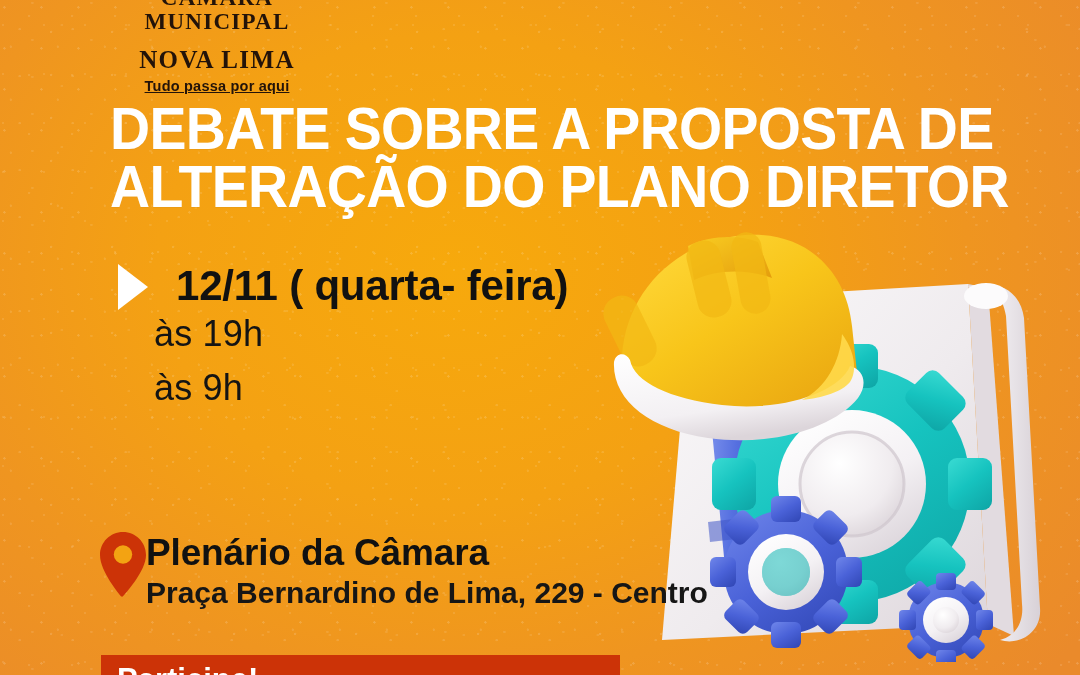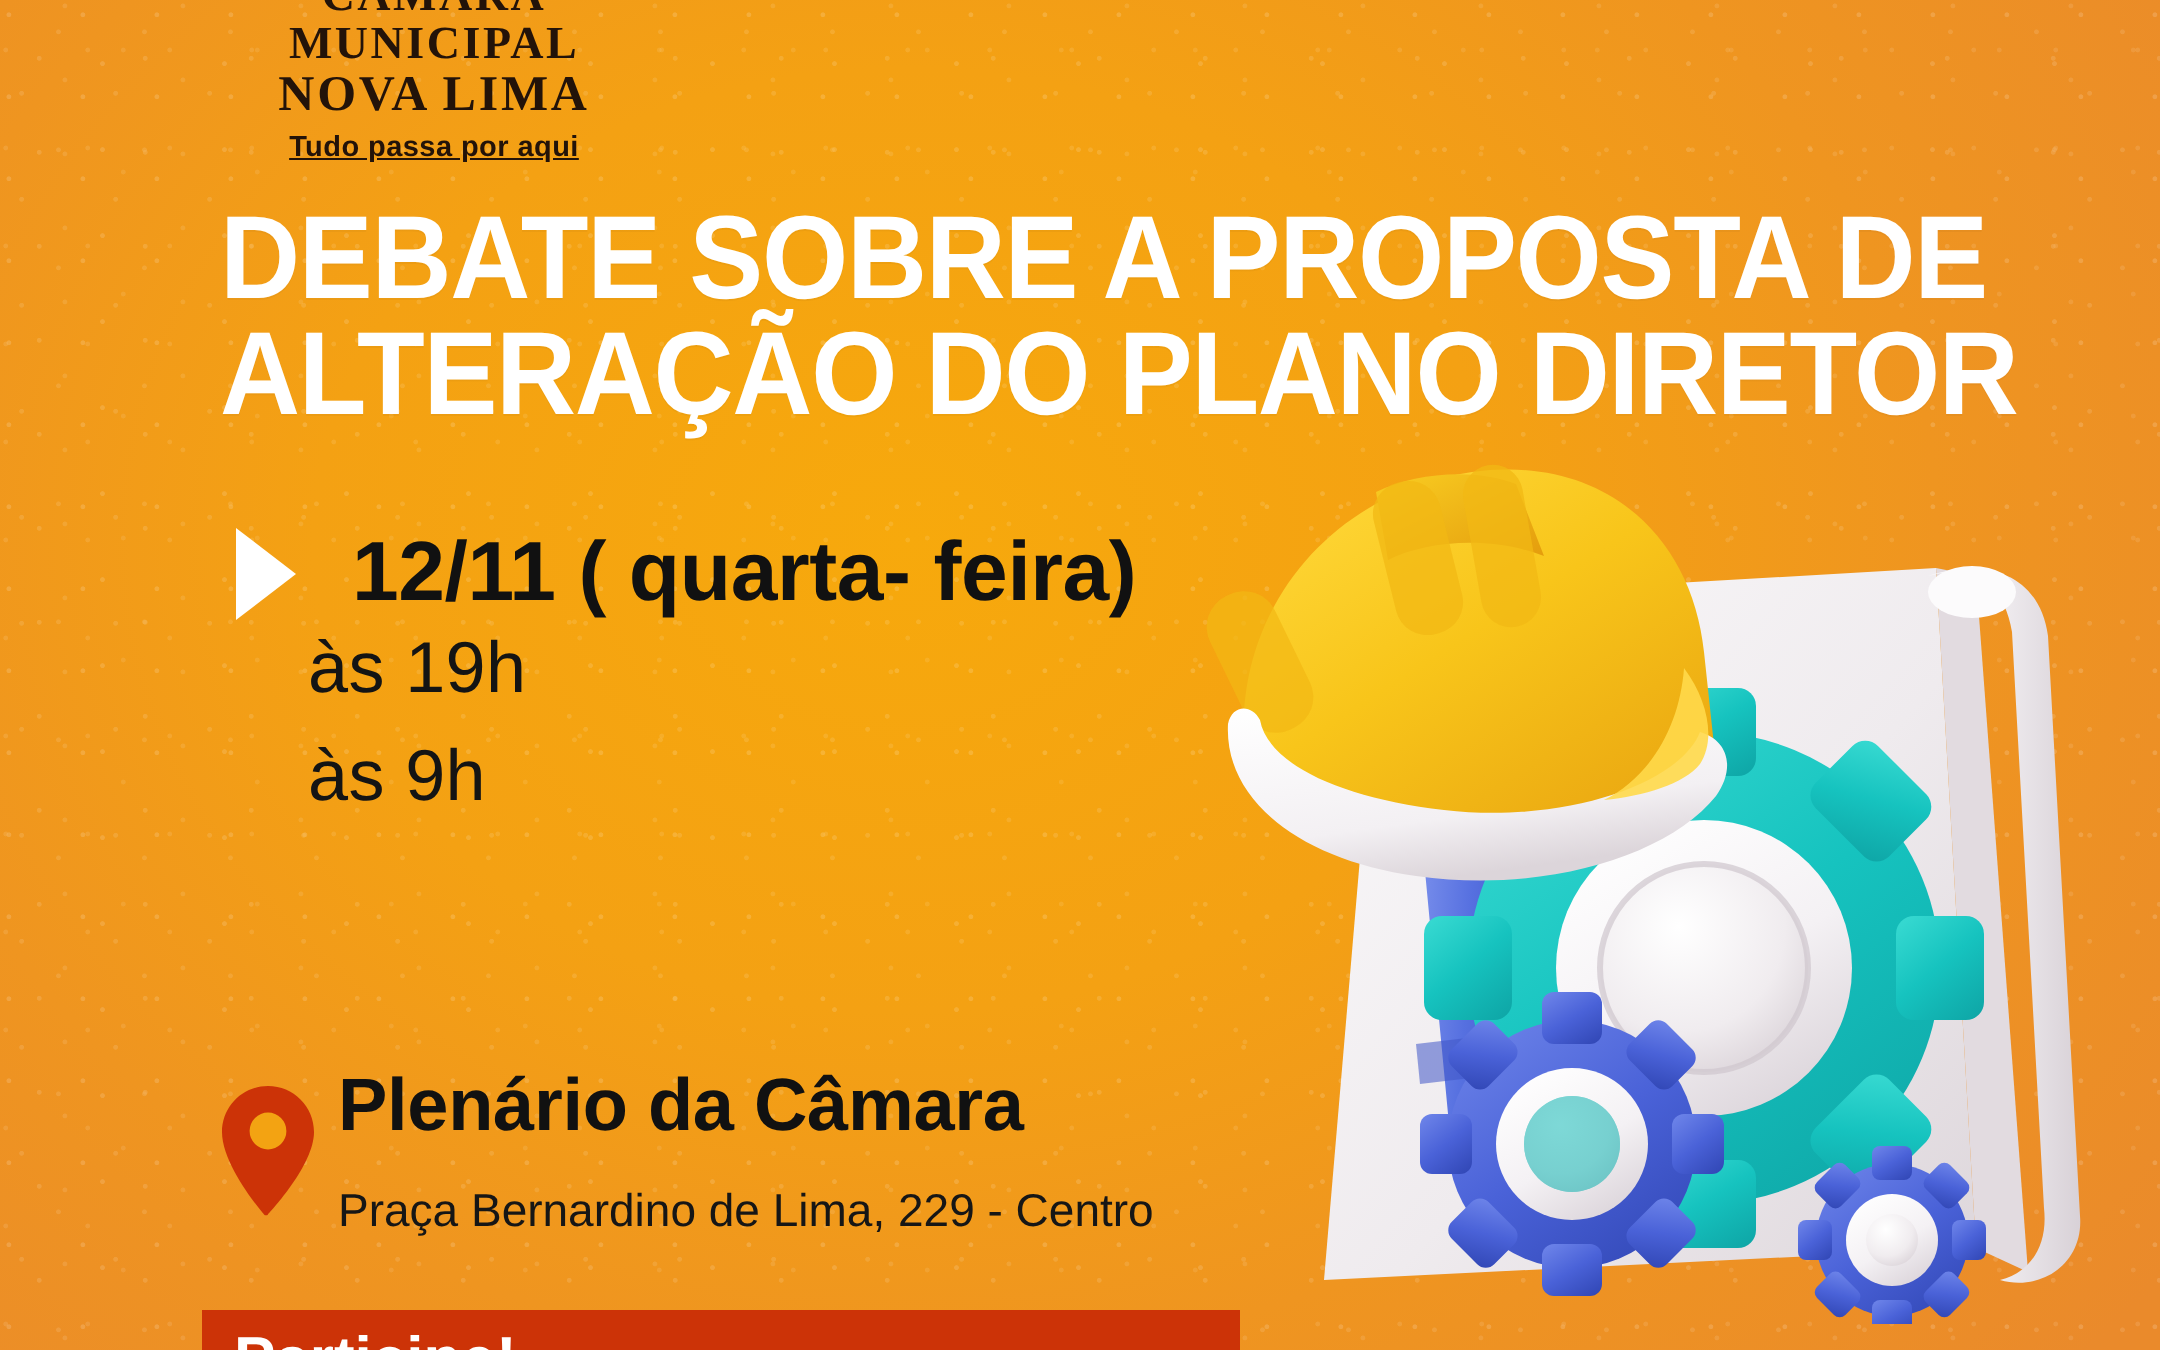--- a/index.html
+++ b/index.html
@@ -28,21 +28,21 @@
     background-size:37px 41px,53px 47px,43px 59px,61px 43px,47px 53px,59px 37px,41px 49px,67px 61px;
   }
 
   
   .logo{position:absolute;left:97px;top:-14px;width:240px;text-align:center;z-index:6;}
   .logo-l1,.logo-l2{
     font-family:"Liberation Serif",serif;font-weight:700;color:#231309;
     letter-spacing:.055em;line-height:1.04;
   }
   .logo-l1{font-size:23px;}
-  .logo-l2{font-size:25px;margin-top:1px;}
+  .logo-l2{font-size:25px;margin-top:13px;}
   .logo-tag{
     font-family:"Liberation Sans",sans-serif;font-weight:700;color:#231309;
     font-size:14.5px;letter-spacing:.015em;margin-top:5px;text-decoration:underline;
   }
 
   
   .headline{
     position:absolute;left:110px;top:101px;width:880px;z-index:6;
     color:#FFFFFF;font-weight:700;font-size:59px;line-height:.98;
     letter-spacing:-.012em;
@@ -63,25 +63,25 @@
   .date-main{
     color:#111111;font-weight:700;font-size:42px;line-height:1.06;
     letter-spacing:-.005em;white-space:nowrap;
   }
   .date-time{
     color:#141414;font-weight:400;font-size:36px;line-height:1.1;
     margin:4px 0 0 48px;letter-spacing:.005em;
   }
 
   
-  .location{position:absolute;left:111px;top:528px;display:flex;align-items:center;gap:12px;z-index:6;}
+  .location{position:absolute;left:100px;top:528px;display:flex;align-items:flex-start;z-index:6;}
   .pin{width:46px;height:66px;flex:0 0 auto;margin-top:4px;}
   .loc-text{padding-top:6px;}
   .loc-title{color:#111111;font-weight:700;font-size:37px;line-height:1.04;letter-spacing:-.004em;white-space:nowrap;}
-  .loc-sub{color:#161616;font-weight:400;font-size:23px;line-height:1.2;margin-top:20px;white-space:nowrap;}
+  .loc-sub{color:#161616;font-weight:700;font-size:30px;line-height:1.2;margin-top:3px;white-space:nowrap;}
 
   
   .banner{
     position:absolute;left:101px;top:655px;width:519px;height:64px;
     background:#CC3307;z-index:6;overflow:hidden;
   }
   .banner-text{
     color:#FFFFFF;font-weight:700;font-size:31px;line-height:1.05;
     padding:9px 0 0 16px;white-space:nowrap;
   }

